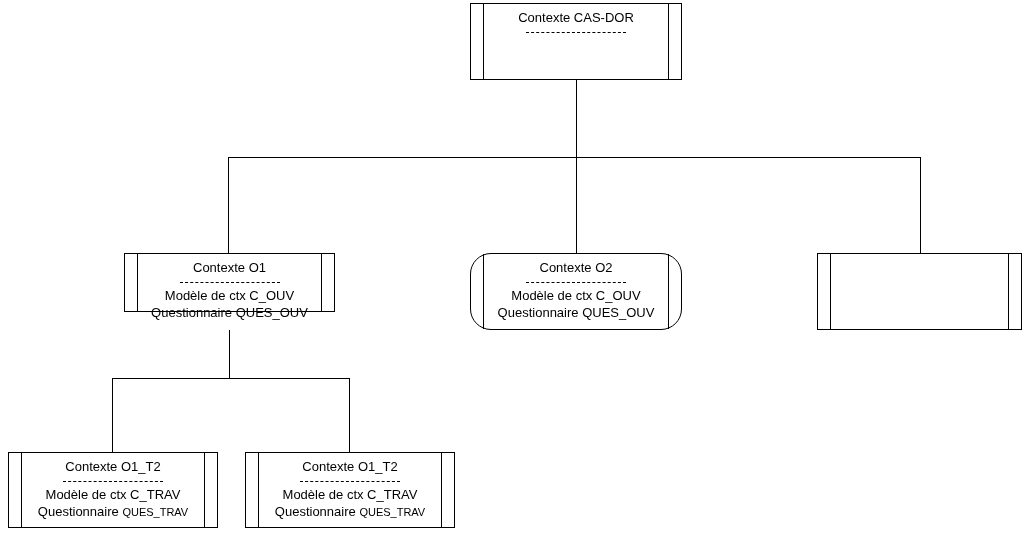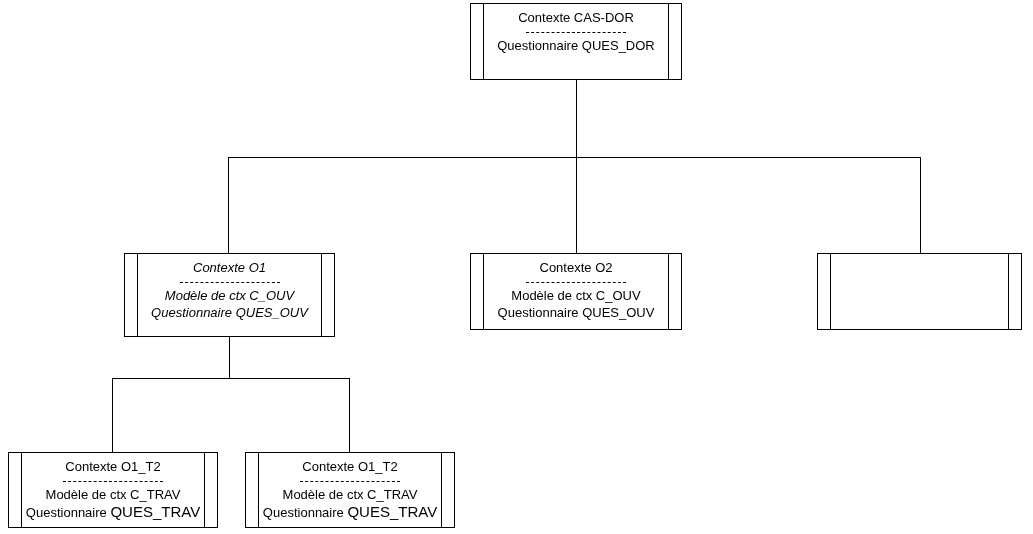--- a/index.html
+++ b/index.html
@@ -70,21 +70,21 @@
     border-top: 1.6px dashed #000000;
     margin: 6px 0 4px 0;
   }
 
   .node .detail {
     font-size: 13px;
     line-height: 17px;
     white-space: nowrap;
   }
   .node .detail .small {
-    font-size: 15px;
+    font-size: 11px;
   }
 </style>
 </head>
 <body>
 
 <div id="canvas">
 
   <div class="conn v" style="left:576px; top:80px; height:77px;"></div>
   <div class="conn h" style="left:228px; top:157px; width:692px;"></div>
   <div class="conn v" style="left:228px; top:157px; height:96px;"></div>
@@ -95,36 +95,35 @@
   <div class="conn h" style="left:112px; top:378px; width:238px;"></div>
   <div class="conn v" style="left:112px; top:378px; height:74px;"></div>
   <div class="conn v" style="left:349px; top:378px; height:74px;"></div>
 
   <div class="node" style="left:470px; top:3px; width:212px; height:77px;">
     <div class="gutter left"></div>
     <div class="gutter right"></div>
     <div class="body">
       <div class="title">Contexte CAS-DOR</div>
       <div class="sep"></div>
-      <div class="detail"><span>Questionnaire </span><span>QUES_DOR</span></div>
     </div>
   </div>
 
-  <div class="node" style="left:124px; top:253px; width:211px; height:84px;font-style:italic;">
+  <div class="node" style="left:124px; top:253px; width:211px; height:59px;">
     <div class="gutter left"></div>
     <div class="gutter right"></div>
     <div class="body">
       <div class="title">Contexte O1</div>
       <div class="sep"></div>
       <div class="detail">Modèle de ctx C_OUV</div>
       <div class="detail"><span>Questionnaire </span><span>QUES_OUV</span></div>
     </div>
   </div>
 
-  <div class="node" style="left:470px; top:253px; width:212px; height:77px;">
+  <div class="node" style="left:470px; top:253px; width:212px; height:77px;border-radius:21px;">
     <div class="gutter left"></div>
     <div class="gutter right"></div>
     <div class="body">
       <div class="title">Contexte O2</div>
       <div class="sep"></div>
       <div class="detail">Modèle de ctx C_OUV</div>
       <div class="detail"><span>Questionnaire </span><span>QUES_OUV</span></div>
     </div>
   </div>
 

